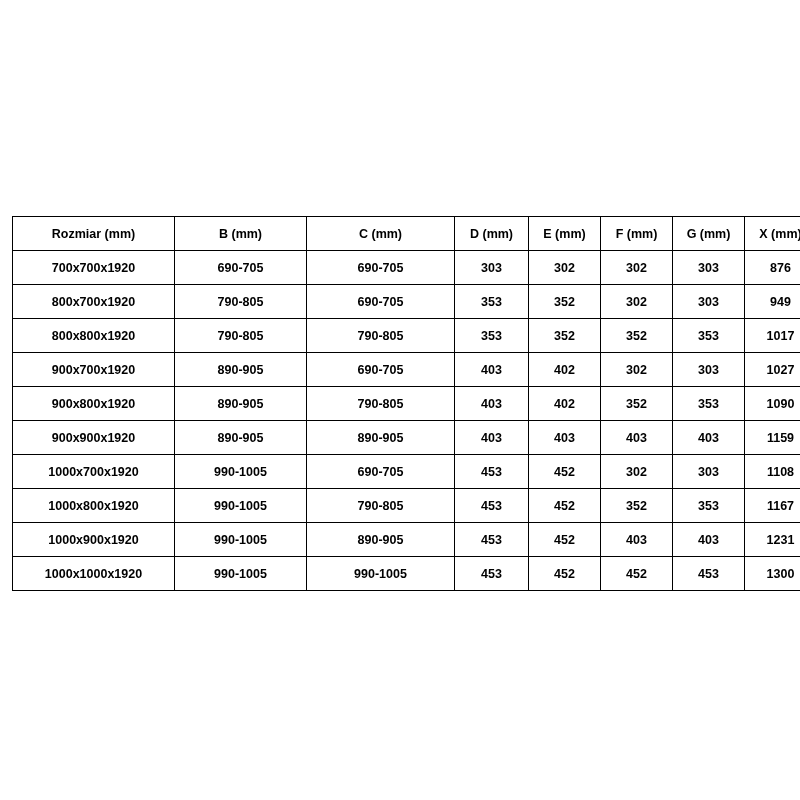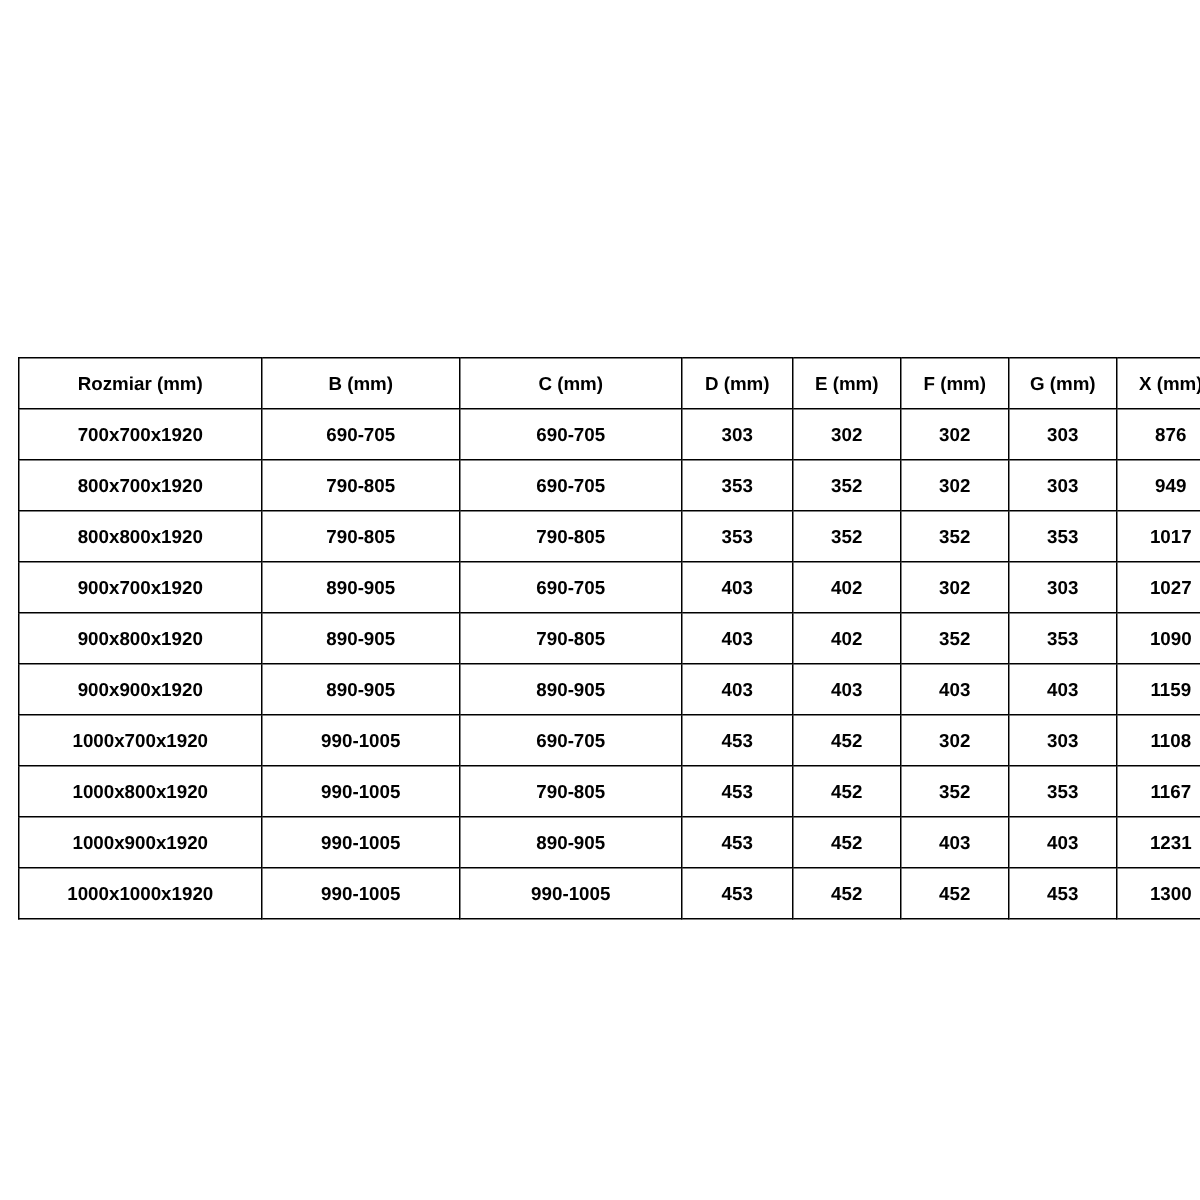--- a/index.html
+++ b/index.html
@@ -8,21 +8,20 @@
     width: 800px;
     height: 800px;
     background: #ffffff;
     font-family: "Liberation Sans", sans-serif;
   }
   #page {
     position: relative;
     width: 800px;
     height: 743px;
     background: #ffffff;
-    margin-top: 22px;
   }
   #table-wrap {
     position: absolute;
     left: 12px;
     top: 216px;
     width: 786px;
   }
   table.spec {
     border-collapse: collapse;
     width: 786px;

